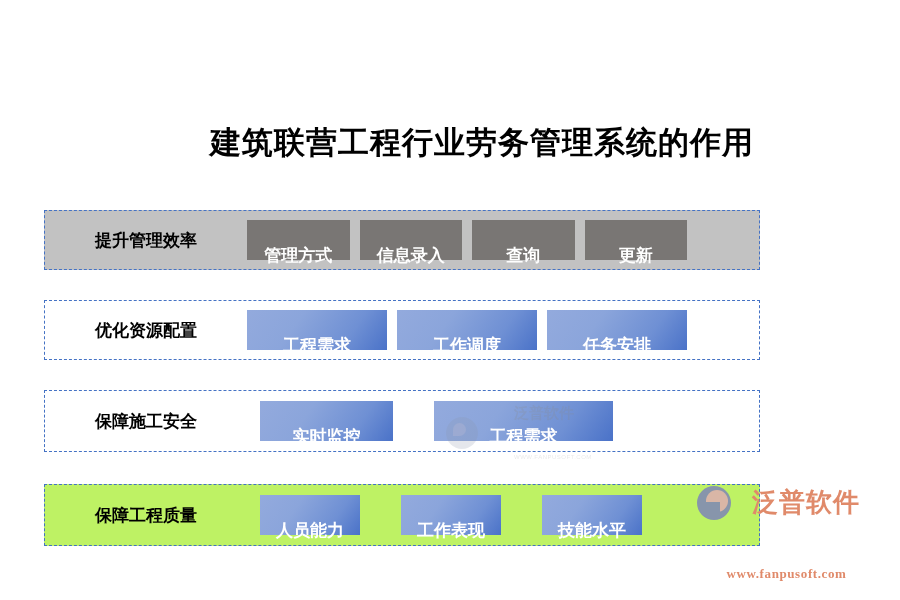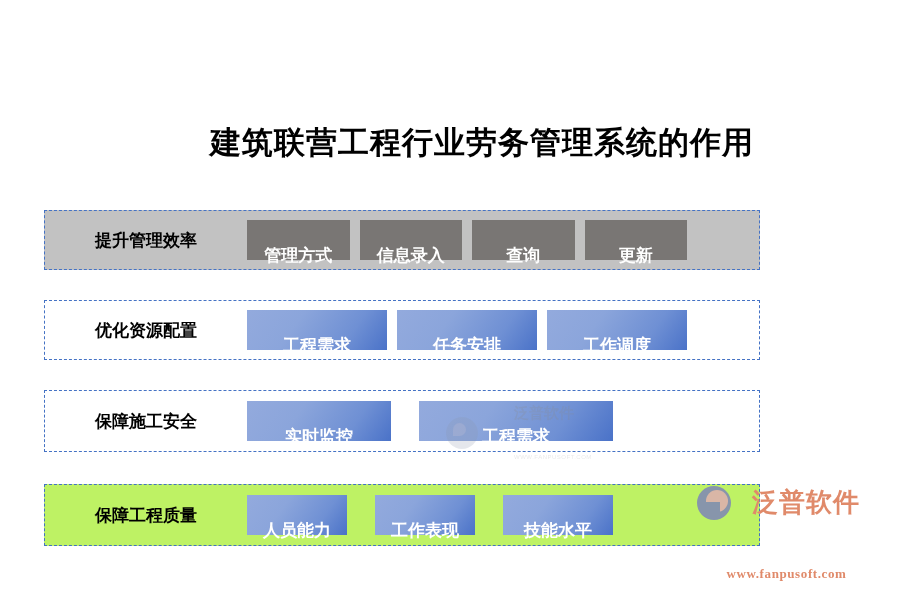--- a/index.html
+++ b/index.html
@@ -87,21 +87,21 @@
 
   .box.gray {
     background: #797674;
   }
 
   .box.blue {
     background: linear-gradient(125deg, #93aadd 0%, #8ba5db 35%, #6f90d4 72%, #4a72c8 100%);
   }
 
   
-  .boxes.three .box { flex: 1 1 0; }
+  .boxes.three .box { flex: 1 1 0; margin-left: 13px; }
   .boxes.three .box:last-child { flex: 1.45 1 0; }
   .boxes.three { gap: 28px; padding-right: 130px; }
 
   .boxes.four { gap: 10px; padding-right: 56px; }
 
   
   .watermark {
     position: absolute;
     left: 398px;
     top: 381px;
@@ -212,22 +212,22 @@
       <div class="box gray">信息录入</div>
       <div class="box gray">查询</div>
       <div class="box gray">更新</div>
     </div>
   </div>
 
   <div class="row row-2">
     <div class="row-label">优化资源配置</div>
     <div class="boxes four">
       <div class="box blue">工程需求</div>
+      <div class="box blue">工作调度</div>
       <div class="box blue">任务安排</div>
-      <div class="box blue">工作调度</div>
     </div>
   </div>
 
   <div class="row row-3">
     <div class="row-label">保障施工安全</div>
     <div class="boxes three">
       <div class="box blue">实时监控</div>
       <div class="box blue">工程需求</div>
     </div>
   </div>

